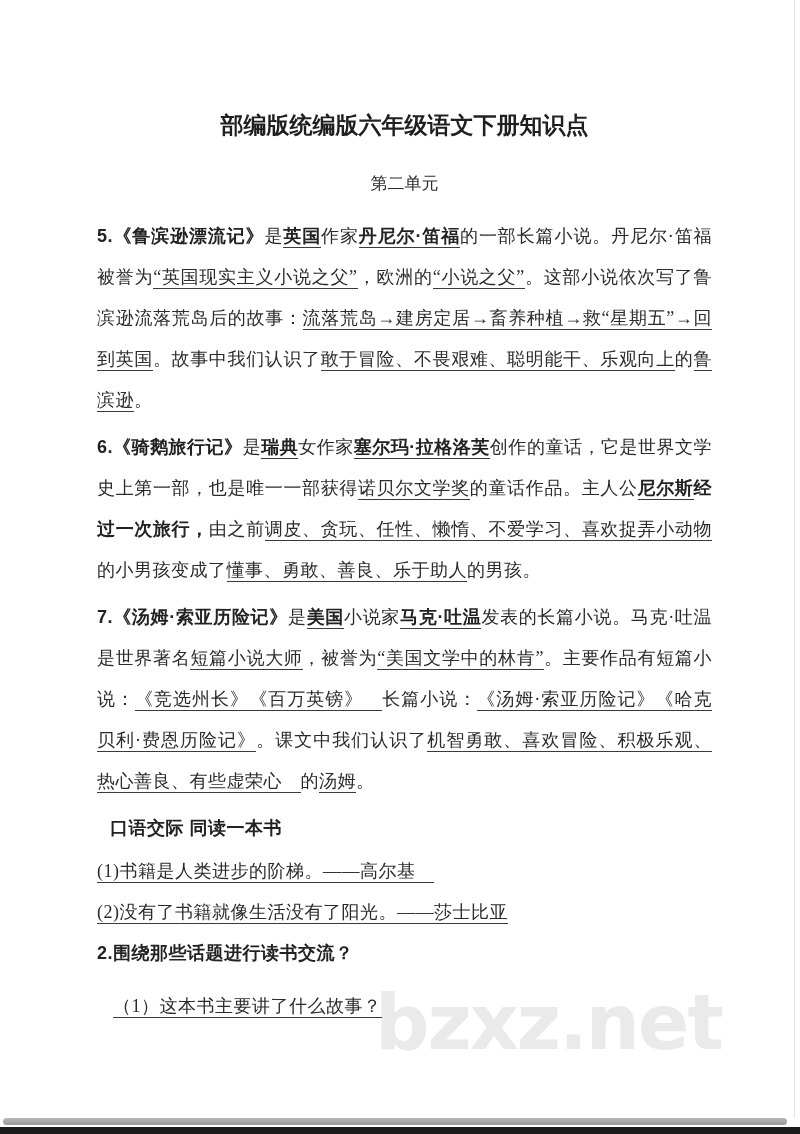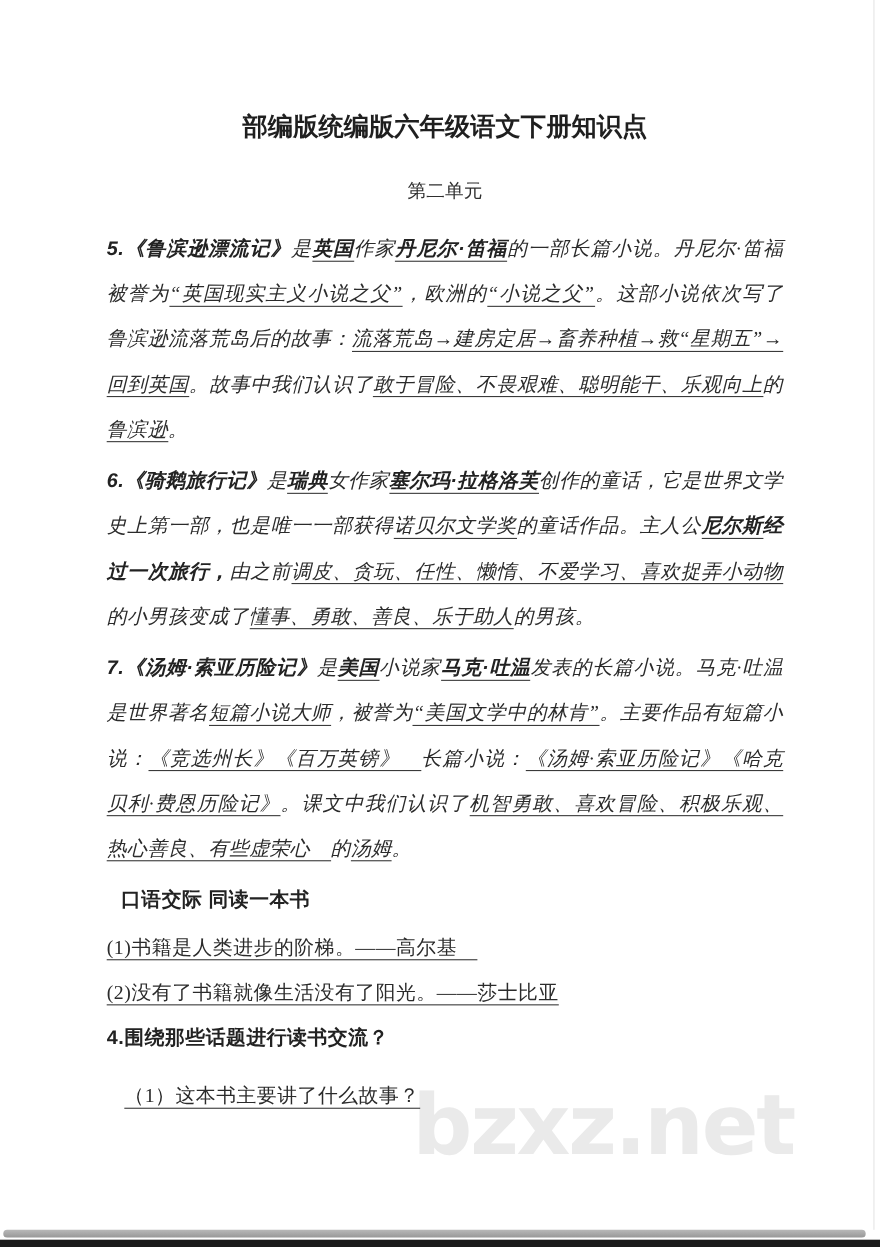--- a/index.html
+++ b/index.html
@@ -6,21 +6,21 @@
   body{
     width:800px;height:1134px;
     background:#ffffff;
     position:relative;
     overflow:hidden;
     font-family:"Liberation Serif","DejaVu Serif",serif;
     color:#2b2b2b;
   }
   .doc{
     position:absolute;
-    left:97px;top:4px;
+    left:97px;top:14px;
     width:615px;
     z-index:2;
   }
   .doc-title{
     padding-top:97px;
     font-family:"Liberation Sans","DejaVu Sans",sans-serif;
     font-weight:bold;
     font-size:23px;
     line-height:28px;
     text-align:center;
@@ -34,21 +34,21 @@
     color:#2e2e2e;
   }
   .body-text{margin-top:17px;}
   .para{
     font-size:18px;
     line-height:41px;
     text-align:justify;
     margin:0;
     letter-spacing:0.5px;
   }
-  .p-item{margin:0 0 6px 0;font-style:italic;}
+  .p-item{margin:0 0 6px 0;}
   .p-heading{margin:0 0 2px 0;padding-left:13px;}
   .p-line{margin:0 0 2px 0;}
   .p-quote{margin:0;}
   .p-subq{margin:12px;padding-left:4px;}
   .r{color:#2b2b2b;}
   .r.b{
     font-family:"Liberation Sans","DejaVu Sans",sans-serif;
     font-weight:bold;
     color:#222222;
   }
@@ -105,21 +105,21 @@
 <div class="doc">
   <div class="doc-title">部编版统编版六年级语文下册知识点</div>
   <div class="doc-subtitle">第二单元</div>
   <div class="body-text">
       <p class="para p-item"><span class="r b">5.《鲁滨逊漂流记》</span><span class="r">是</span><span class="r b u">英国</span><span class="r">作家</span><span class="r b u">丹尼尔·笛福</span><span class="r">的一部长篇小说。丹尼尔·笛福被誉为</span><span class="r u">“英国现实主义小说之父”</span><span class="r">，欧洲的</span><span class="r u">“小说之父”</span><span class="r">。这部小说依次写了鲁滨逊流落荒岛后的故事：</span><span class="r u">流落荒岛→建房定居→畜养种植→救“星期五”→回到英国</span><span class="r">。故事中我们认识了</span><span class="r u">敢于冒险、不畏艰难、聪明能干、乐观向上</span><span class="r">的</span><span class="r u">鲁滨逊</span><span class="r">。</span></p>
       <p class="para p-item"><span class="r b">6.《骑鹅旅行记》</span><span class="r">是</span><span class="r b u">瑞典</span><span class="r">女作家</span><span class="r b u">塞尔玛·拉格洛芙</span><span class="r">创作的童话，它是世界文学史上第一部，也是唯一一部获得</span><span class="r u">诺贝尔文学奖</span><span class="r">的童话作品。主人公</span><span class="r b u">尼尔斯</span><span class="r b">经过一次旅行，</span><span class="r">由之前</span><span class="r u">调皮、贪玩、任性、懒惰、不爱学习、喜欢捉弄小动物</span><span class="r">的小男孩变成了</span><span class="r u">懂事、勇敢、善良、乐于助人</span><span class="r">的男孩。</span></p>
       <p class="para p-item"><span class="r b">7.《汤姆·索亚历险记》</span><span class="r">是</span><span class="r b u">美国</span><span class="r">小说家</span><span class="r b u">马克·吐温</span><span class="r">发表的长篇小说。马克·吐温是世界著名</span><span class="r u">短篇小说大师</span><span class="r">，被誉为</span><span class="r u">“美国文学中的林肯”</span><span class="r">。主要作品有短篇小说：</span><span class="r u">《竞选州长》《百万英镑》　</span><span class="r">长篇小说：</span><span class="r u">《汤姆·索亚历险记》《哈克贝利·费恩历险记》</span><span class="r">。课文中我们认识了</span><span class="r u">机智勇敢、喜欢冒险、积极乐观、热心善良、有些虚荣心　</span><span class="r">的</span><span class="r u">汤姆</span><span class="r">。</span></p>
       <p class="para p-heading"><span class="r b">口语交际 同读一本书</span></p>
       <p class="para p-quote"><span class="r u">(1)书籍是人类进步的阶梯。——高尔基　</span></p>
       <p class="para p-quote"><span class="r u">(2)没有了书籍就像生活没有了阳光。——莎士比亚</span></p>
-      <p class="para p-quote"><span class="r b">4.围绕那些话题进行读书交流？</span></p>
+      <p class="para p-quote"><span class="r b">2.围绕那些话题进行读书交流？</span></p>
       <p class="para p-subq"><span class="r u">（1）这本书主要讲了什么故事？</span></p>
     </div>
 </div>
 
 <div class="watermark">bzxz.net</div>
 
 <div class="page-right-edge"></div>
 
 <div class="hscrollbar-track">
   <div class="hscrollbar-thumb"></div>

